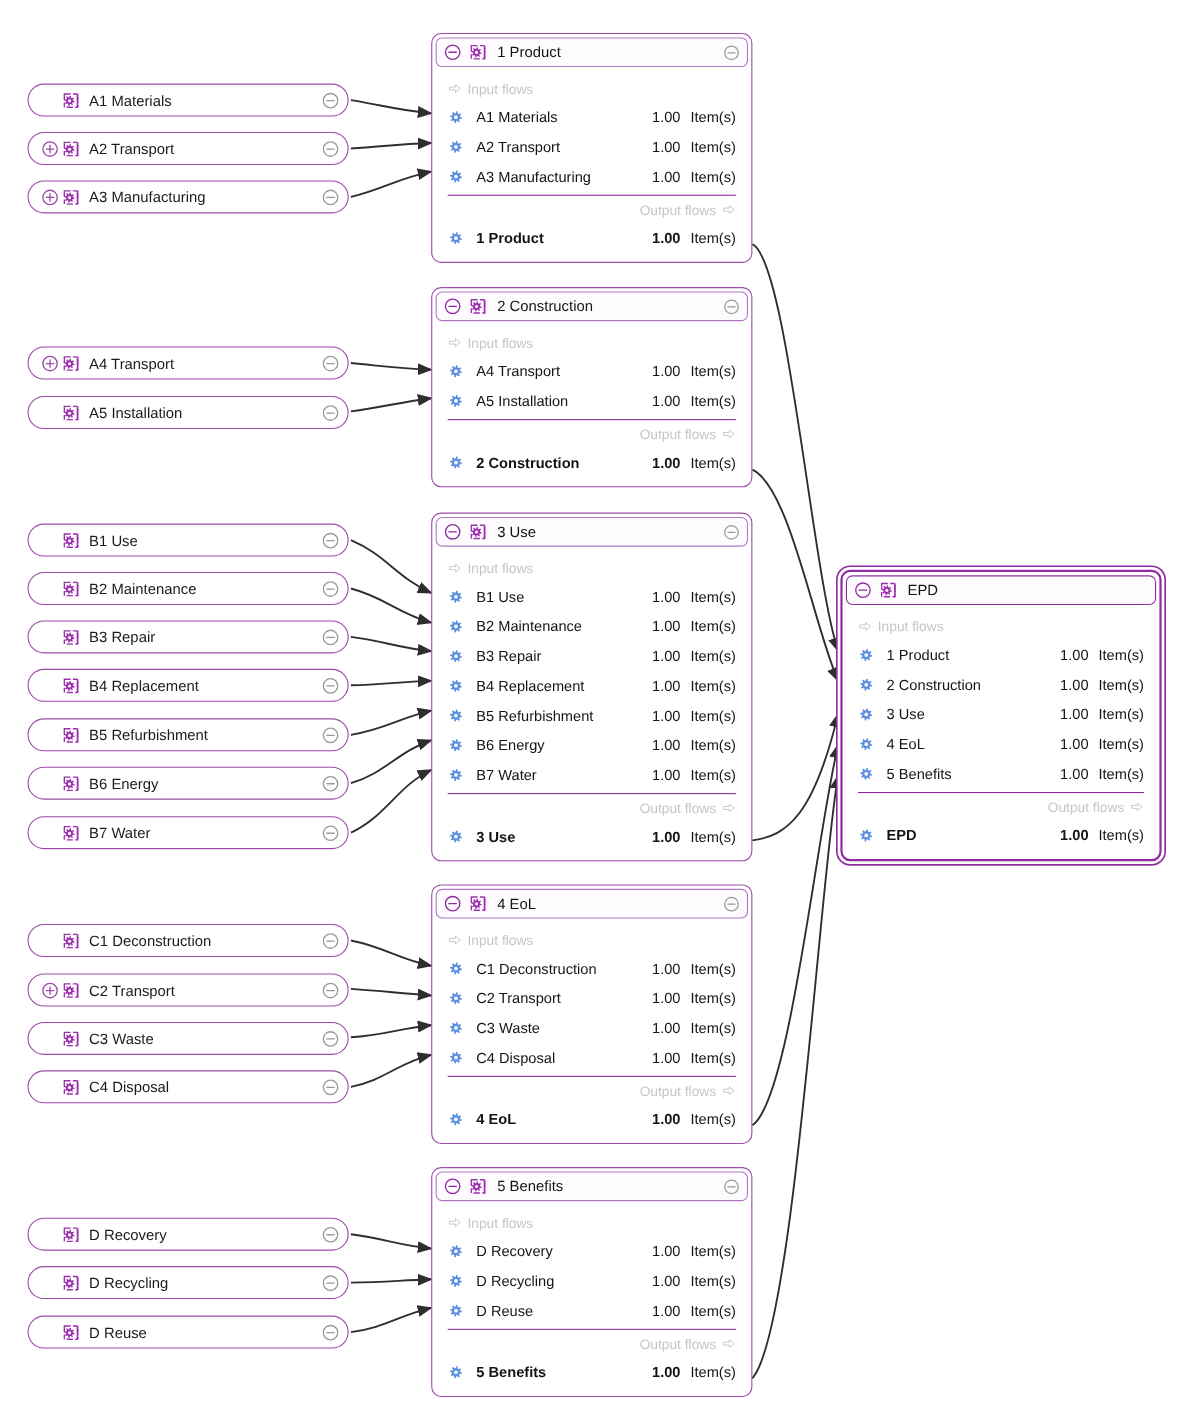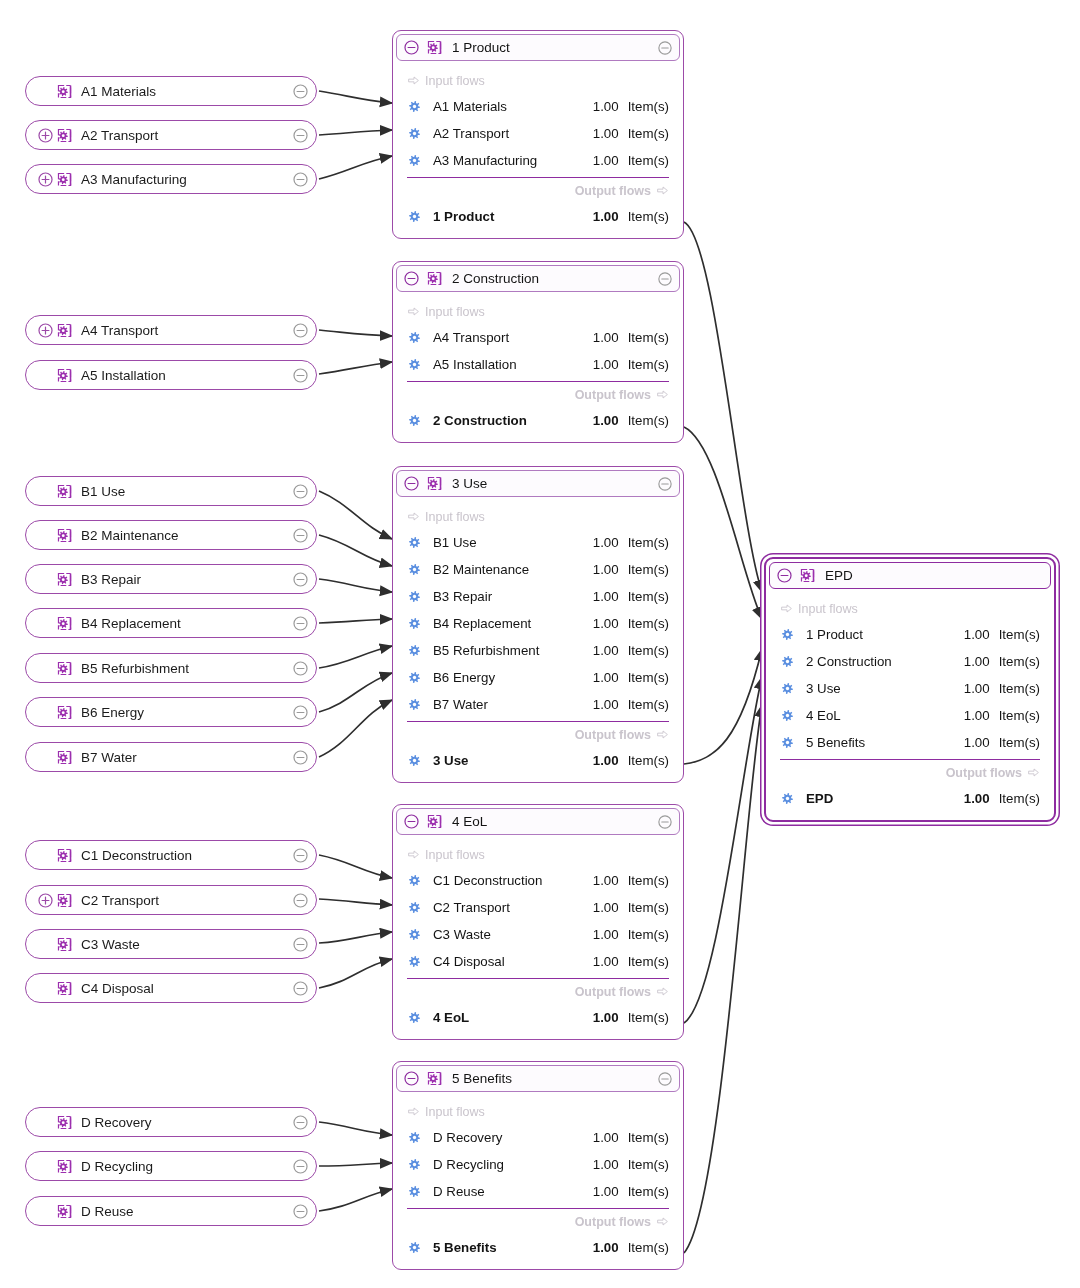--- a/index.html
+++ b/index.html
@@ -60,21 +60,20 @@
     width: 292px;
     left: 392px;
     background: #ffffff;
     border: 1.6px solid #9c4aa8;
     border-radius: 9px;
     z-index: 3;
   }
   .card.selected {
     border: 2px solid #8e2ca0;
     box-shadow: 0 0 0 2.5px #ffffff, 0 0 0 4px #8e2ca0;
-    margin-top: 39px;
   }
   .card-header {
     height: 27px;
     margin: 3px;
     border: 1.3px solid #b07ac0;
     border-radius: 6px;
     background: #fdfbfe;
     display: flex;
     align-items: center;
     padding: 0 6px 0 6px;
@@ -93,21 +92,21 @@
   .card-body { padding: 4px 14px 8px 14px; }
 
   .section-label {
     font-size: 12.5px;
     color: #c9c4cc;
     display: flex;
     align-items: center;
     gap: 5px;
     height: 25px;
   }
-  .section-label.out { justify-content: flex-end; font-weight: bold; }
+  .section-label.out { justify-content: flex-end; }
 
   .flow-row {
     display: flex;
     align-items: center;
     height: 27px;
     font-size: 13.3px;
     color: #141414;
   }
   .flow-row .f-ico { flex: 0 0 17px; margin-right: 9px; display:flex; align-items:center; }
   .flow-row .f-name { flex: 1 1 auto; white-space: nowrap; }

